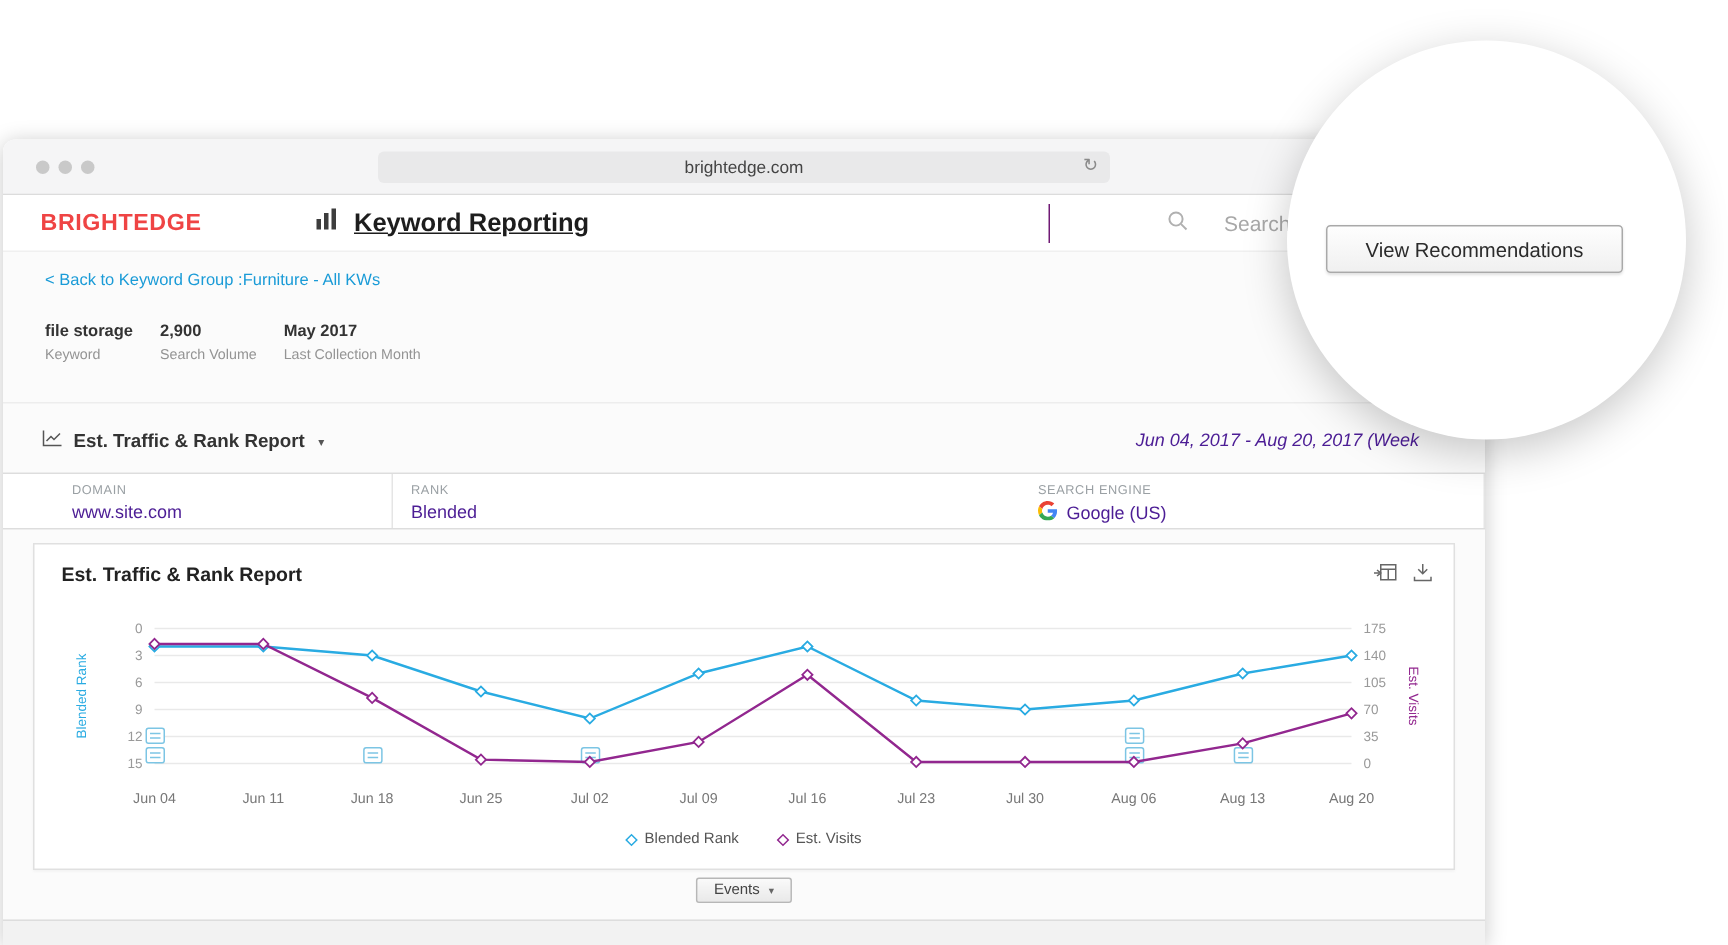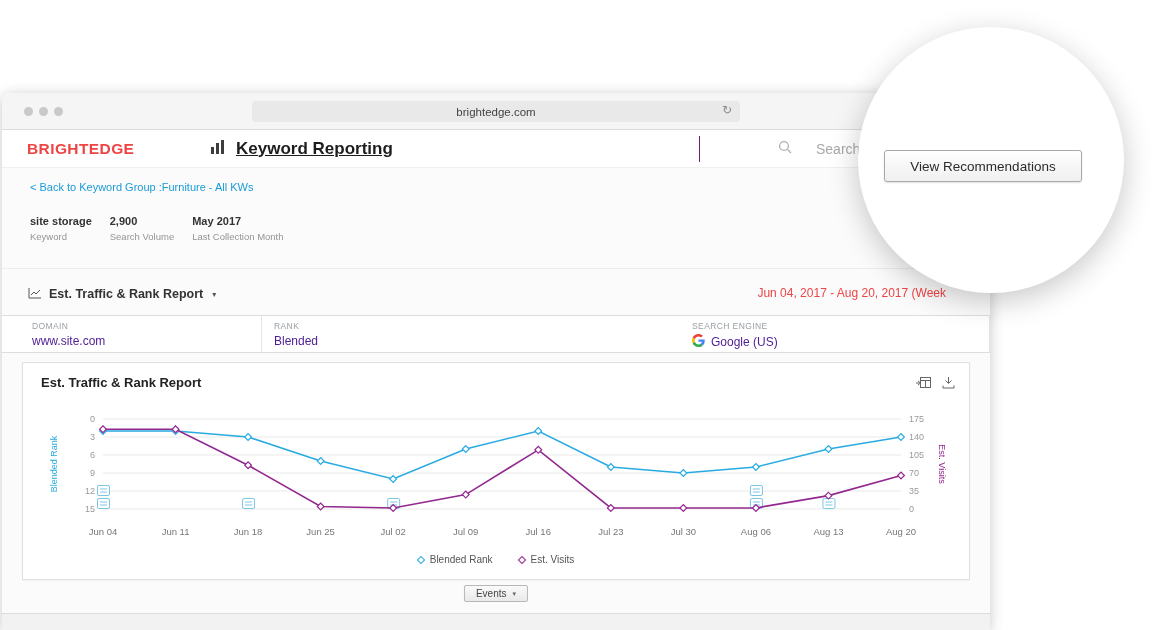--- a/index.html
+++ b/index.html
@@ -41,26 +41,26 @@
   .stats-row { position:absolute; left:28px; top:47px; display:flex; }
   .stat-col { margin-right:18px; }
   .stat-value { font-size:11px; font-weight:bold; color:#333; }
   .stat-label { font-size:9.5px; color:#949494; margin-top:4px; }
 
   .report-bar { position:absolute; left:0; right:0; top:100px; height:47px;
     border-top:1px solid #ededed; }
   .report-left { position:absolute; left:26px; top:16px; display:flex; align-items:center; gap:7px; }
   .report-title { font-size:12.5px; font-weight:bold; color:#333; }
   .report-caret { font-size:8px; color:#555; margin-left:2px; }
-  .report-date { position:absolute; right:44px; top:17px; font-size:12px; color:#ef4444; }
+  .report-date { position:absolute; right:44px; top:17px; font-size:12px; color:#4c1d95;font-style:italic; }
 
   .filter-bar { position:absolute; left:0; right:0; top:147px; height:38px; background:#fff;
     border-top:1px solid #ddd; border-bottom:1px solid #ddd; display:flex; }
   .filter-cell { height:100%; padding:5px 12px 0 12px; border-right:1px solid #e5e5e5; }
-  .filter-cell.first { width:260px; padding-left:30px; }
+  .filter-cell.first { width:260px; padding-left:46px; }
   .filter-cell.c2 { width:158px; }
   .filter-cell.c3 { width:310px; }
   .filter-cell.last { flex:1; border-right:none; }
   .filter-label { font-size:8.5px; letter-spacing:.4px; color:#9aa0a4; }
   .filter-value { font-size:12px; color:#4c1d95; margin-top:3px; display:flex; align-items:center; gap:6px; }
 
   .chart-card { position:absolute; left:20px; top:194px; width:948px; height:218px;
     background:#fff; border:1px solid #e0e0e0; box-shadow:0 1px 2px rgba(0,0,0,.04); }
   .card-title { position:absolute; left:18px; top:12px; font-size:13px; font-weight:bold; color:#222; }
   .card-icons { position:absolute; right:14px; top:12px; display:flex; gap:10px; align-items:center; }
@@ -130,21 +130,21 @@
         <input class="search-input" placeholder="Search" style="">
       </div>
     </div>
 
     <div class="content">
 
       <a class="back-link" style="color: rgb(26, 155, 215);">&lt; Back to Keyword Group :Furniture - All KWs</a>
 
       <div class="stats-row">
         <div class="stat-col">
-          <div class="stat-value">site storage</div>
+          <div class="stat-value">file storage</div>
           <div class="stat-label">Keyword</div>
         </div>
         <div class="stat-col">
           <div class="stat-value">2,900</div>
           <div class="stat-label">Search Volume</div>
         </div>
         <div class="stat-col">
           <div class="stat-value">May 2017</div>
           <div class="stat-label">Last Collection Month</div>
         </div>

